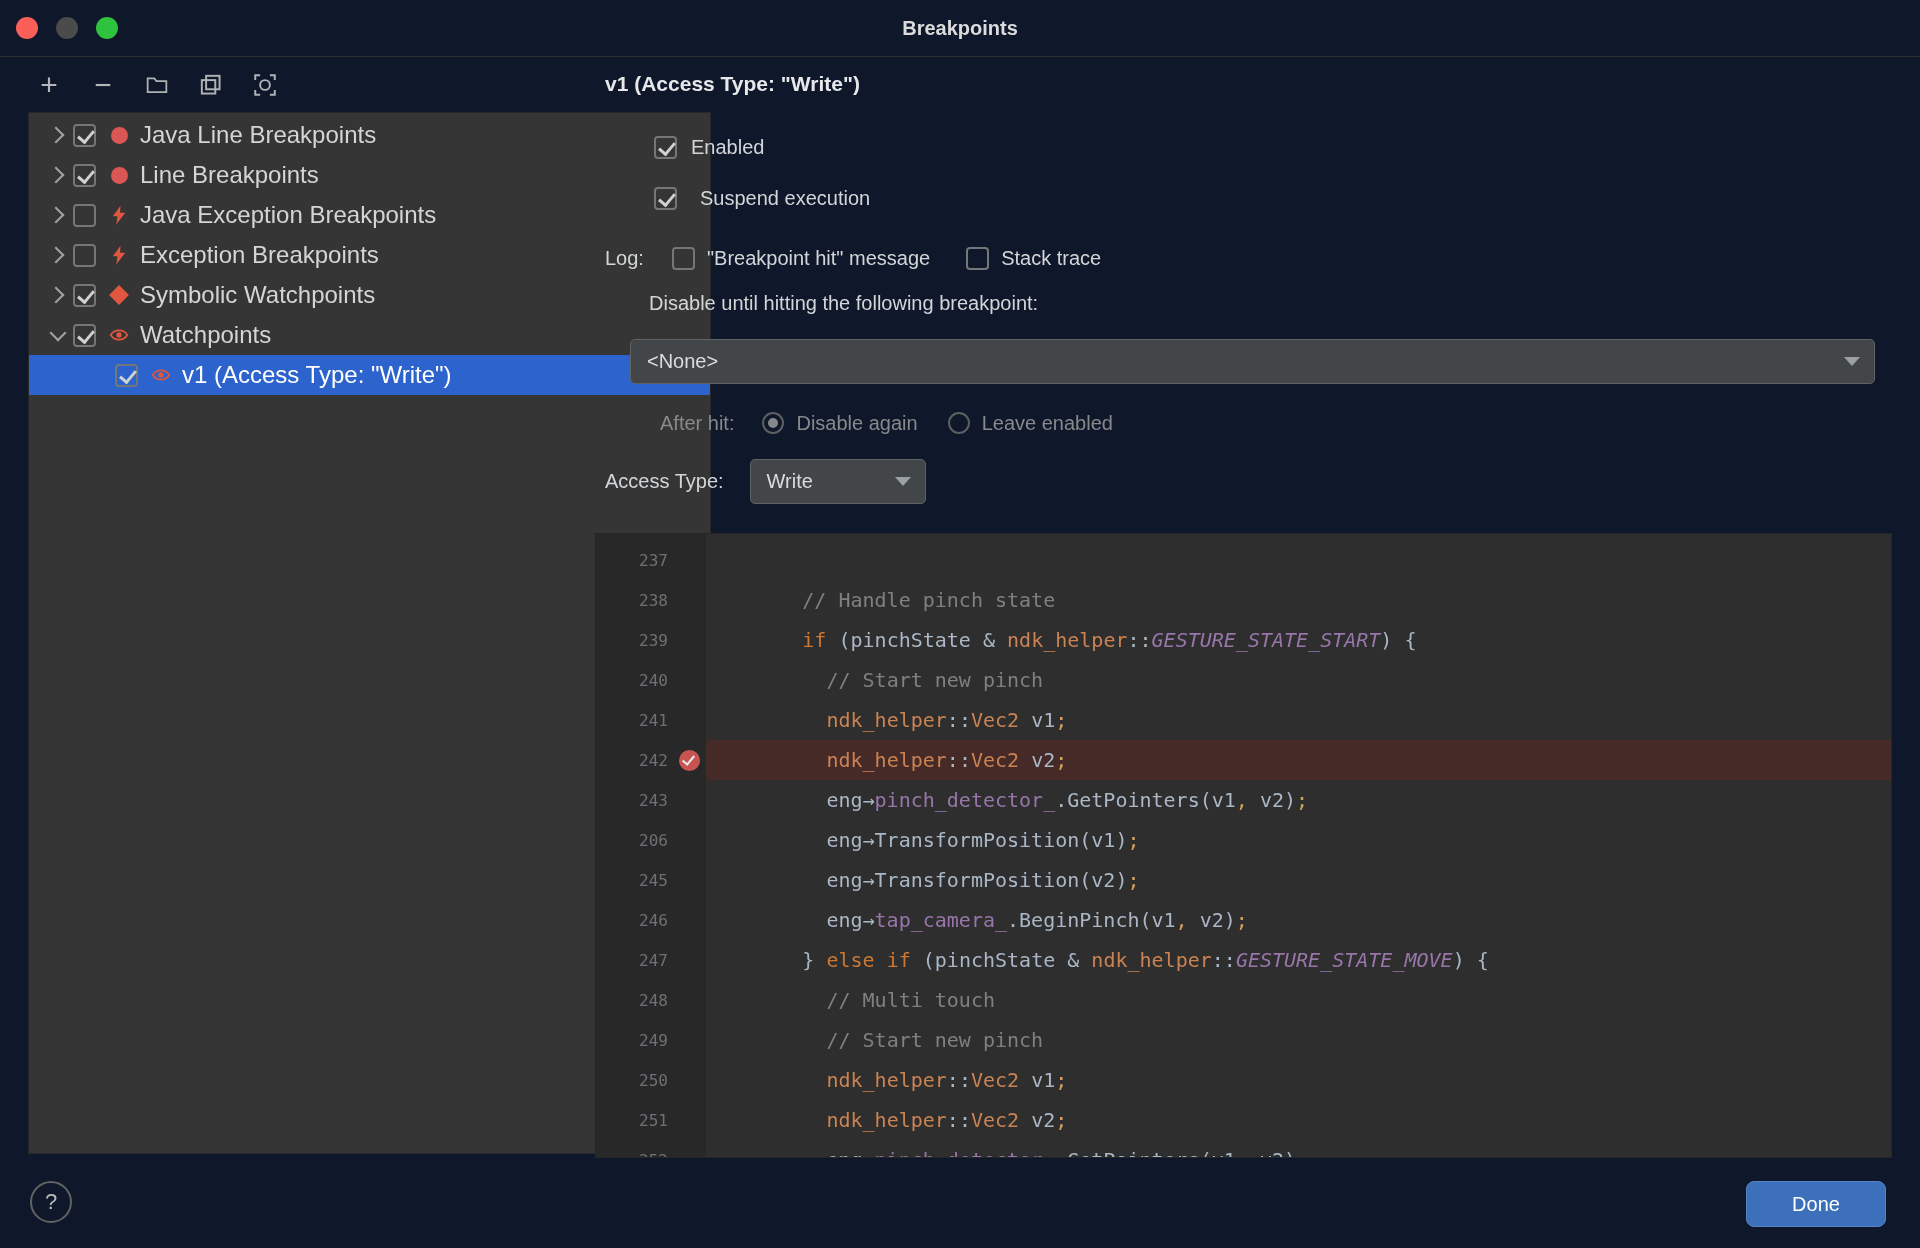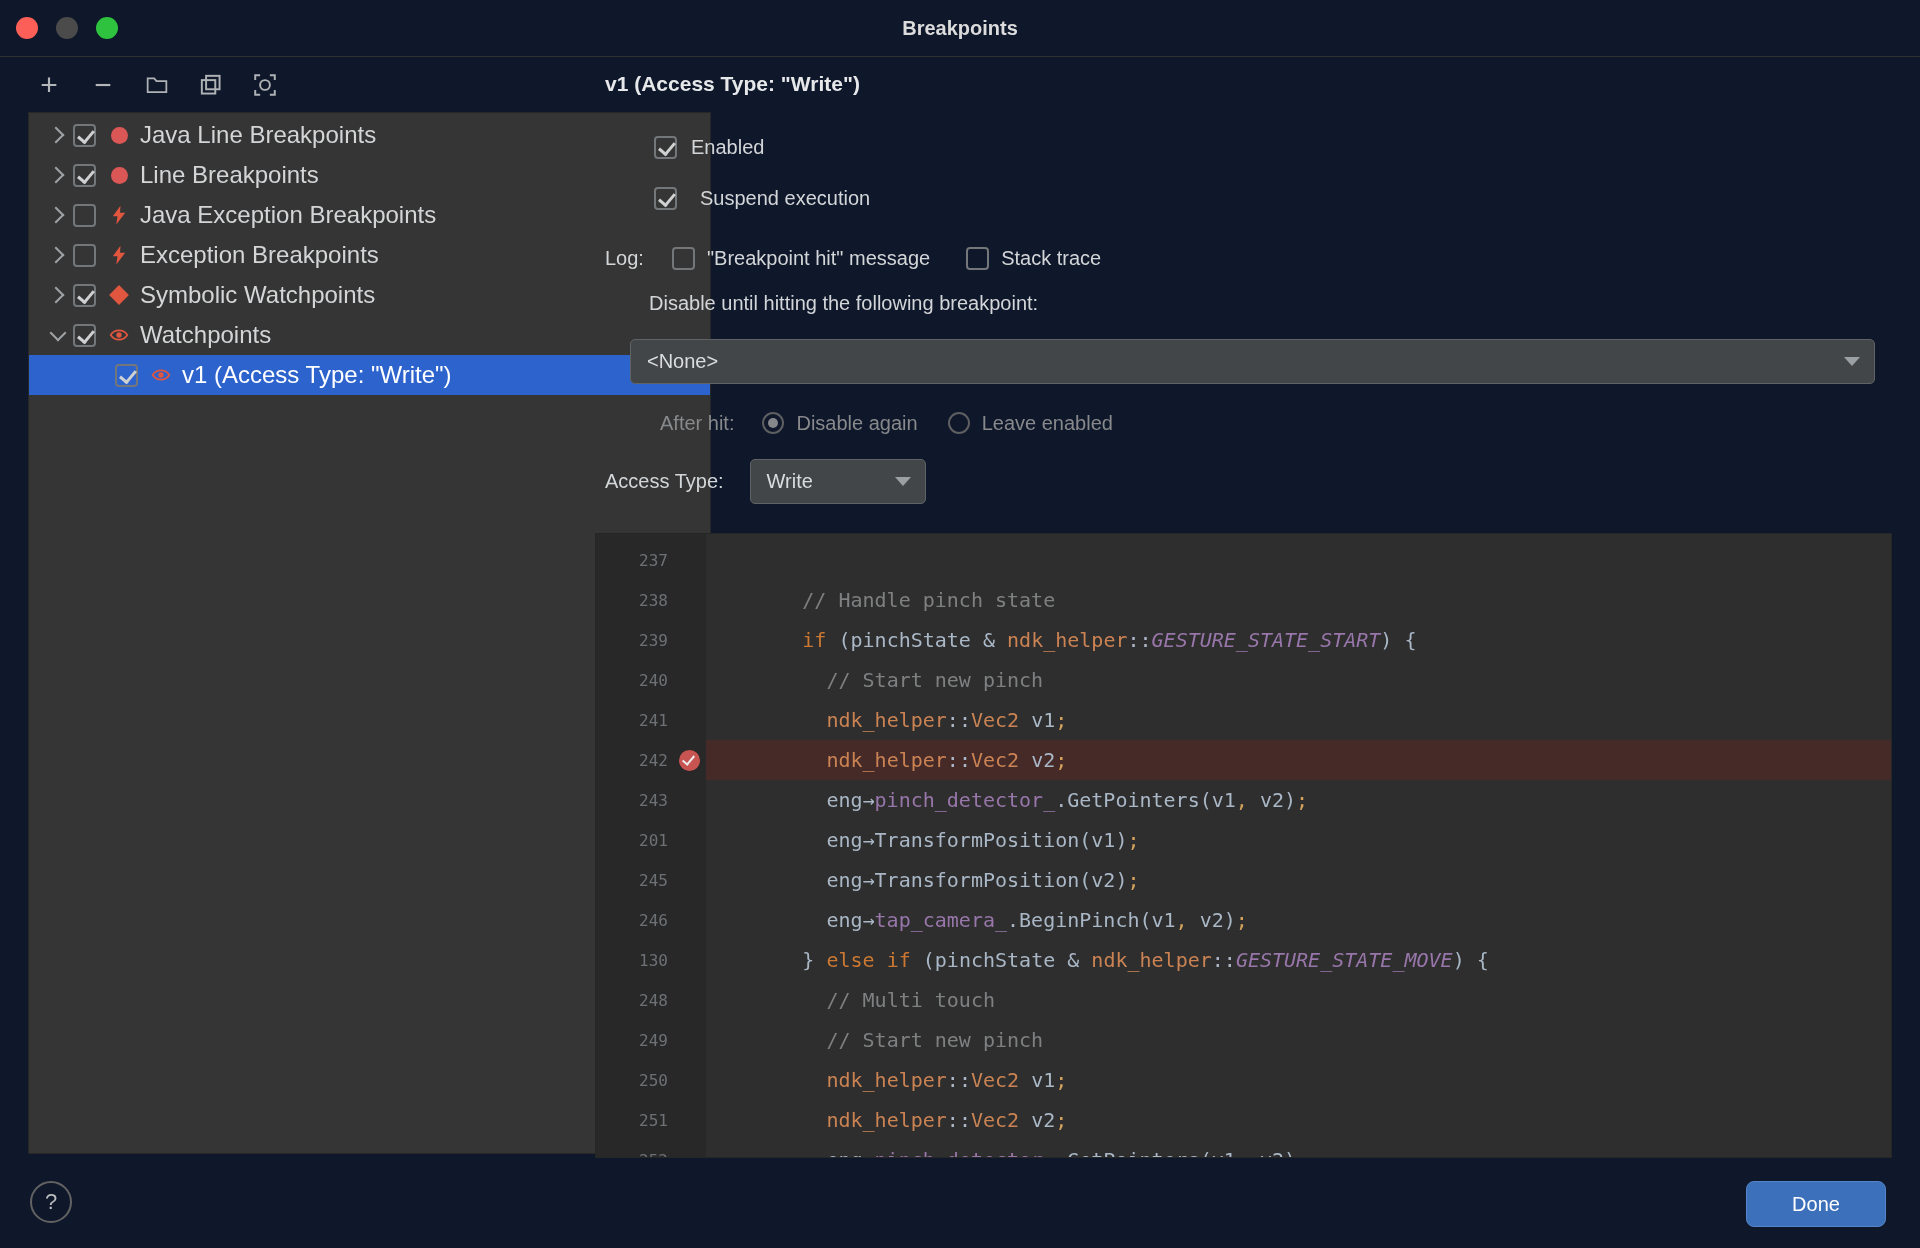--- a/index.html
+++ b/index.html
@@ -297,42 +297,42 @@
       </div>
       <div class="code-line">
         <span class="gutter">
           <span class="lnum">243</span>
           <span class="bp-slot"></span>
         </span>
         <span class="code-text"><span class="tk-p">          eng→</span><span class="tk-f">pinch_detector_</span><span class="tk-p">.GetPointers(v1</span><span class="tk-s">,</span><span class="tk-p"> v2)</span><span class="tk-s">;</span></span>
       </div>
       <div class="code-line">
         <span class="gutter">
-          <span class="lnum">201</span>
+          <span class="lnum">206</span>
           <span class="bp-slot"></span>
         </span>
         <span class="code-text"><span class="tk-p">          eng→TransformPosition(v1)</span><span class="tk-s">;</span></span>
       </div>
       <div class="code-line">
         <span class="gutter">
           <span class="lnum">245</span>
           <span class="bp-slot"></span>
         </span>
         <span class="code-text"><span class="tk-p">          eng→TransformPosition(v2)</span><span class="tk-s">;</span></span>
       </div>
       <div class="code-line">
         <span class="gutter">
           <span class="lnum">246</span>
           <span class="bp-slot"></span>
         </span>
         <span class="code-text"><span class="tk-p">          eng→</span><span class="tk-f">tap_camera_</span><span class="tk-p">.BeginPinch(v1</span><span class="tk-s">,</span><span class="tk-p"> v2)</span><span class="tk-s">;</span></span>
       </div>
       <div class="code-line">
         <span class="gutter">
-          <span class="lnum">130</span>
+          <span class="lnum">247</span>
           <span class="bp-slot"></span>
         </span>
         <span class="code-text"><span class="tk-p">        } </span><span class="tk-k">else</span><span class="tk-p"> </span><span class="tk-k">if</span><span class="tk-p"> (pinchState &amp; </span><span class="tk-t">ndk_helper</span><span class="tk-p">::</span><span class="tk-c">GESTURE_STATE_MOVE</span><span class="tk-p">) {</span></span>
       </div>
       <div class="code-line">
         <span class="gutter">
           <span class="lnum">248</span>
           <span class="bp-slot"></span>
         </span>
         <span class="code-text"><span class="tk-p">          </span><span class="tk-m">// Multi touch</span></span>

